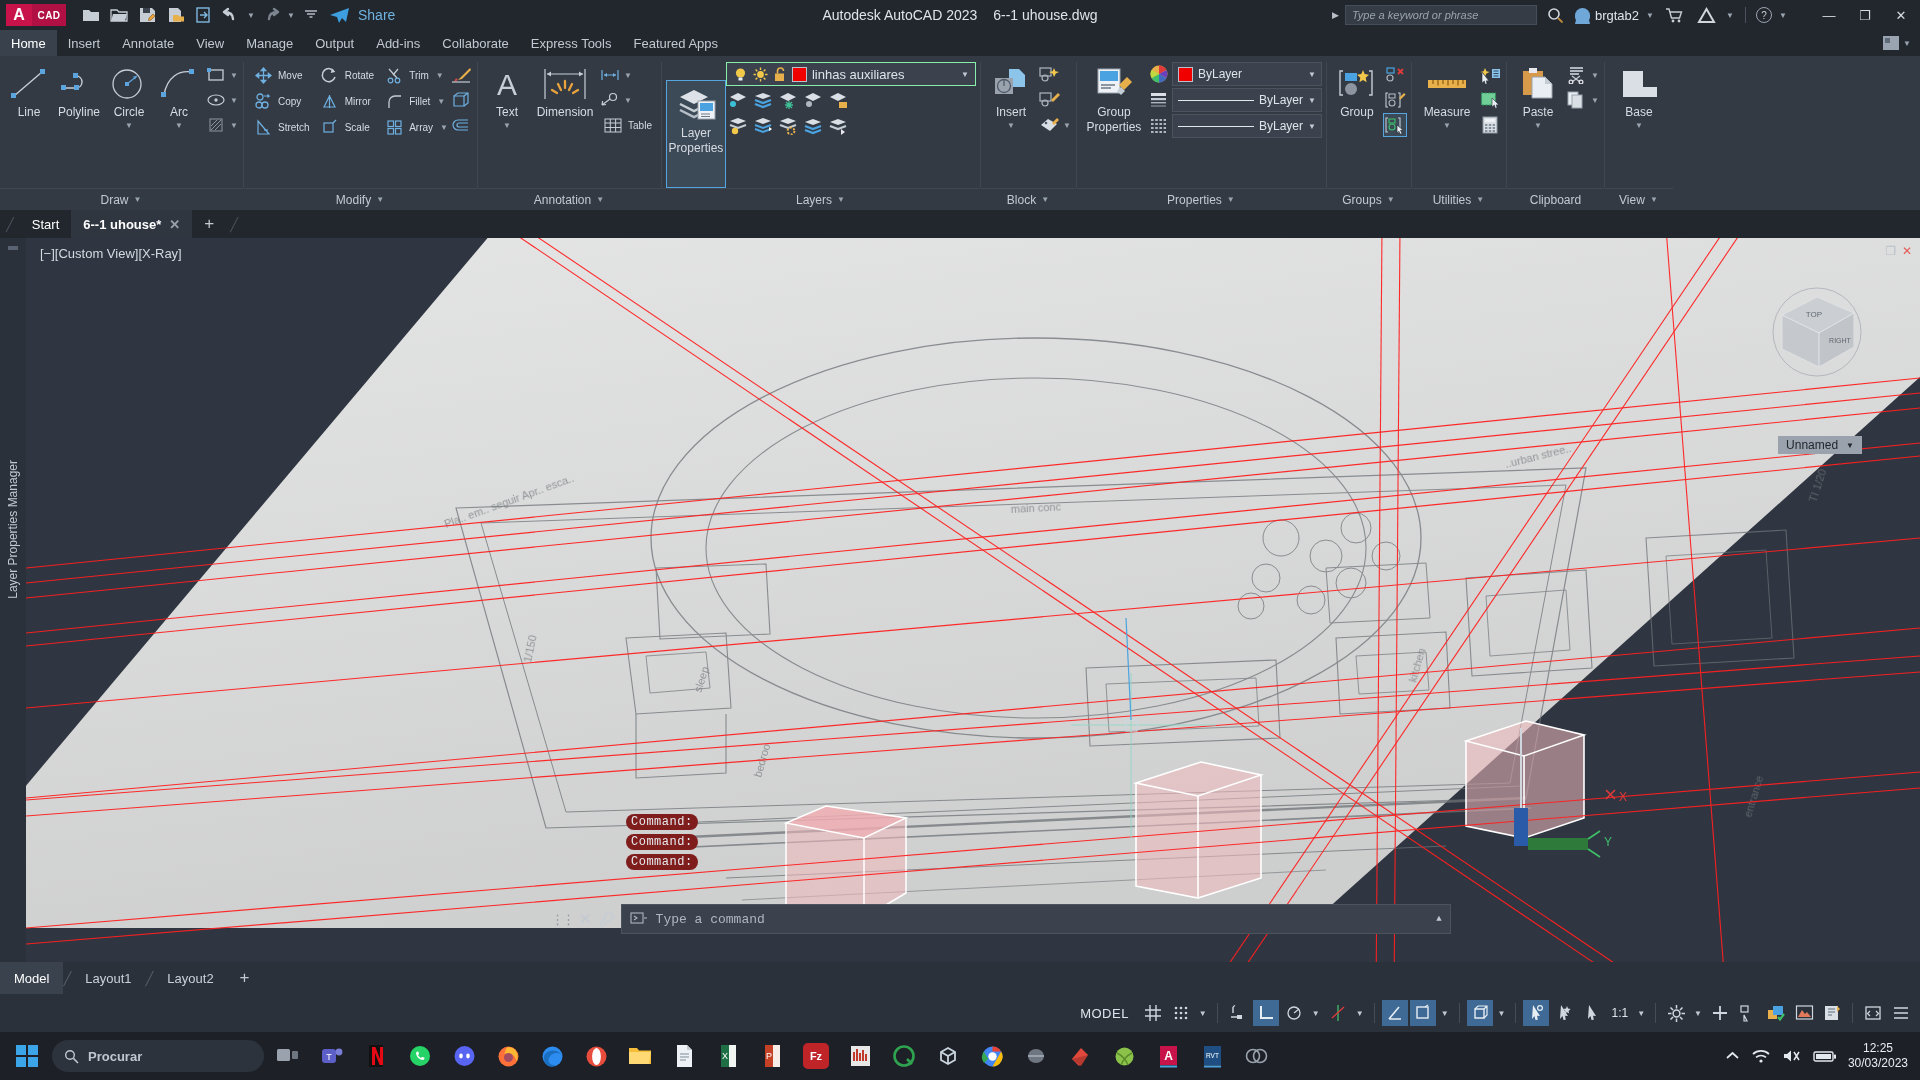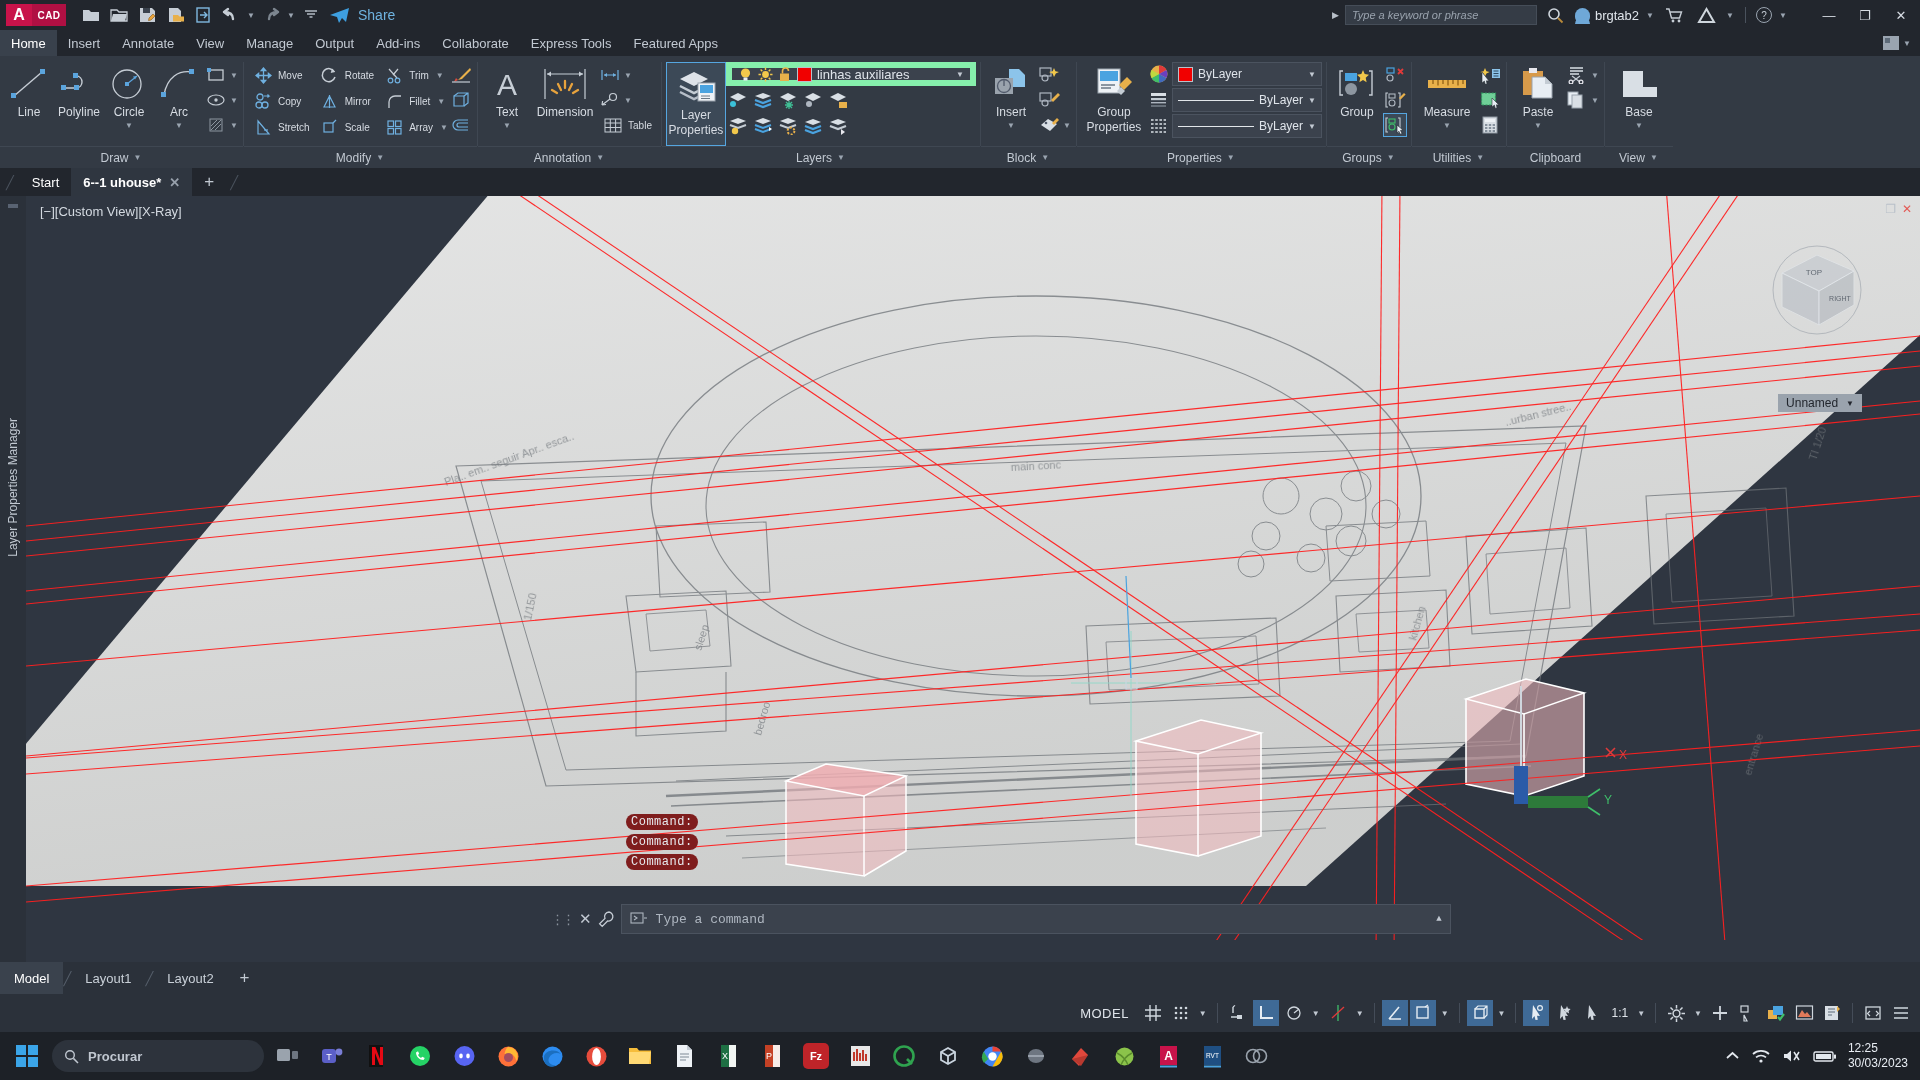--- a/index.html
+++ b/index.html
@@ -93,21 +93,21 @@
   .sm-ico{width:20px;height:20px;display:flex;align-items:center;justify-content:center;}
   .icobox{width:24px;height:24px;display:flex;align-items:center;justify-content:center;}
   .row-flex{display:flex;align-items:center;gap:1px;}
   .layer-hi{
     border:1px solid #55a6e0;background:#3c4957;
   }
 
   
   .layer-grid{display:flex;flex-direction:column;gap:2px;padding-top:2px;}
   .layer-ctl{
-    height:24px;background:#3b424d;border:6px solid #86efac;display:flex;align-items:center;
+    height:24px;background:#3b424d;border:1px solid #86efac;display:flex;align-items:center;
     gap:5px;padding:0 6px;font-size:13px;color:#dfe4ea;
   }
   .swatch{width:15px;height:15px;border:1px solid #b9c0c9;}
   .dd-arrow{margin-left:auto;font-size:8px;color:#c2c9d2;}
   .prop-ctl{
     height:24px;width:150px;background:#3b424d;border:1px solid #4b535f;display:flex;
     align-items:center;gap:5px;padding:0 5px;font-size:12px;color:#dfe4ea;
   }
   .lw-line{flex:1;height:1px;background:#e2e6ea;}
   .lw-line.thin{height:1px;}
@@ -204,21 +204,21 @@
     width:212px;height:32px;background:#2d333c;border-radius:16px;display:flex;align-items:center;
     gap:9px;padding:0 12px;color:#c0c7d0;font-size:13px;font-weight:bold;
   }
   .tb-icon{
     width:40px;height:40px;display:flex;align-items:center;justify-content:center;
     border-radius:4px;font-size:11px;color:#fff;position:relative;
   }
   .tb-sq{width:26px;height:26px;border-radius:5px;display:flex;align-items:center;
     justify-content:center;font-size:11px;font-weight:bold;color:#fff;}
   .tray{margin-left:auto;display:flex;align-items:center;gap:11px;padding-right:6px;color:#e3e8ee;}
-  .clock{font-size:12px;line-height:15px;text-align:left;color:#e8edf3;}
+  .clock{font-size:12px;line-height:15px;text-align:center;color:#e8edf3;}
   svg{display:block;}
 </style>
 </head>
 <body>
 
 <div class="app">
 
   <div class="titlebar">
     <div class="logo-a">A</div>
     <div class="logo-cad">CAD</div>
@@ -272,20 +272,24 @@
           </svg>
       </div>
       <div class="qbtn">
         <svg width="21" height="17" viewBox="0 0 21 17">
             <path d="M20 1L1 8l7 2 2 6 3-5 4 4z" fill="#3e9fe0"></path>
           </svg>
       </div>
       <div class="share">Share</div>
     </div>
 
+    <div class="title-center">
+      <span>Autodesk AutoCAD 2023</span>
+      <span>6--1 uhouse.dwg</span>
+    </div>
 
     <div class="title-right">
       <div class="tri-right">▶</div>
       <div class="search-box">
         <span>Type a keyword or phrase</span>
       </div>
       <div class="qbtn">
         <svg width="17" height="17" viewBox="0 0 17 17">
             <circle cx="7" cy="7" r="5" fill="none" stroke="#cfd6dd" stroke-width="1.6"></circle>
             <path d="M11 11l4.5 4.5" stroke="#b98a3a" stroke-width="1.8"></path>
@@ -603,21 +607,21 @@
       </div>
       <div class="panel-label">
         <span>Annotation</span>
           <span class="caret-sm">▼</span>
       </div>
     </div>
     <div class="panel-sep"></div>
 
     <div class="panel">
       <div class="panel-body">
-        <div class="big-btn layer-hi" style="width:60px;margin-top:2px;height:84px">
+        <div class="big-btn layer-hi" style="width:60px;margin-top:20px;height:108px">
           <span class="ico">
             <svg width="44" height="36" viewBox="0 0 44 36">
               <path d="M6 10l14-7 14 7-14 7z" fill="#dde2e8"></path>
               <path d="M6 17l14 7 14-7" fill="none" stroke="#c4ccd4" stroke-width="2.5"></path>
               <path d="M6 23l14 7 14-7" fill="none" stroke="#b6bec8" stroke-width="2.5"></path>
               <rect x="24" y="14" width="17" height="18" fill="#eef2f6" stroke="#9aa3ad"></rect>
               <rect x="26" y="16" width="13" height="8" fill="#4aa3e0"></rect>
               <path d="M27 27h9M27 29.5h9" stroke="#6b7885" stroke-width="1.2"></path>
             </svg>
           </span>

